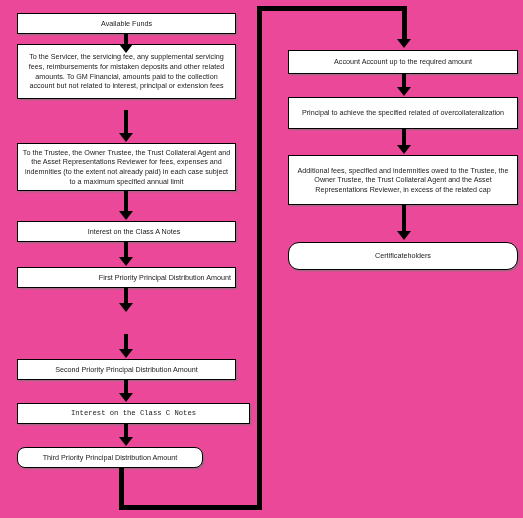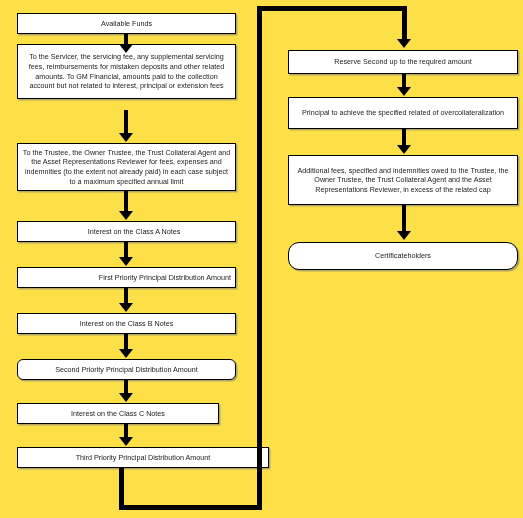--- a/index.html
+++ b/index.html
@@ -5,21 +5,21 @@
 <style>
   html, body {
     margin: 0;
     padding: 0;
     background: #ffffff;
   }
   #canvas {
     position: relative;
     width: 523px;
     height: 518px;
-    background: #fde047;
+    background: #ec4899;
     font-family: "Liberation Sans", sans-serif;
     overflow: hidden;
   }
   .node {
     position: absolute;
     box-sizing: border-box;
     border: 1px solid #000000;
     background: #ffffff;
     color: #1a1a1a;
     font-size: 7.2px;
@@ -73,33 +73,30 @@
   </div>
 
   <div class="node" style="left:17px; top:221px; width:219px; height:21px;padding-left:19px;">
     <span>Interest on the Class A Notes</span>
   </div>
 
   <div class="node" style="left:17px; top:267px; width:219px; height:21px;text-align:right;">
     <span>First Priority Principal Distribution Amount</span>
   </div>
 
-  <div class="node" style="left:17px; top:313px; width:219px; height:21px;">
-    <span>Interest on the Class B Notes</span>
-  </div>
 
-  <div class="node" style="left:17px; top:359px; width:219px; height:21px;border-radius:6px;">
+  <div class="node" style="left:17px; top:359px; width:219px; height:21px;">
     <span>Second Priority Principal Distribution Amount</span>
   </div>
 
-  <div class="node" style="left:17px; top:403px; width:202px; height:21px;">
+  <div class="node" style="left:17px; top:403px; width:233px; height:21px;font-family:Liberation Mono, monospace;">
     <span>Interest on the Class C Notes</span>
   </div>
 
-  <div class="node" style="left:17px; top:447px; width:252px; height:21px;">
+  <div class="node" style="left:17px; top:447px; width:186px; height:21px;border-radius:8px;">
     <span>Third Priority Principal Distribution Amount</span>
   </div>
 
   <div class="vline" style="left:124px; top:34px; height:11px;"></div>
   <div class="arrowhead" style="left:119px; top:44px;"></div>
 
   <div class="vline" style="left:124px; top:110px; height:24px;"></div>
   <div class="arrowhead" style="left:119px; top:133px;"></div>
 
   <div class="vline" style="left:124px; top:191px; height:21px;"></div>
@@ -125,21 +122,21 @@
   <div class="routeline" style="left:119px; top:505px; width:143px; height:5px;"></div>
 
   <div class="routeline" style="left:257px; top:6px; width:5px; height:504px;"></div>
 
   <div class="routeline" style="left:257px; top:6px; width:150px; height:5px;"></div>
 
   <div class="routeline" style="left:402px; top:6px; width:5px; height:34px;"></div>
   <div class="arrowhead" style="left:397px; top:39px;"></div>
 
   <div class="node" style="left:288px; top:50px; width:230px; height:24px;">
-    <span>Reserve Second up to the required amount</span>
+    <span>Account Account up to the required amount</span>
   </div>
 
   <div class="node" style="left:288px; top:97px; width:230px; height:32px;">
     <span>Principal to achieve the specified related of overcollateralization</span>
   </div>
 
   <div class="node" style="left:288px; top:155px; width:230px; height:50px;">
     <span>Additional fees, specified and indemnities owed to the Trustee, the Owner Trustee, the Trust Collateral Agent and the Asset Representations Reviewer, in excess of the related cap</span>
   </div>
 

